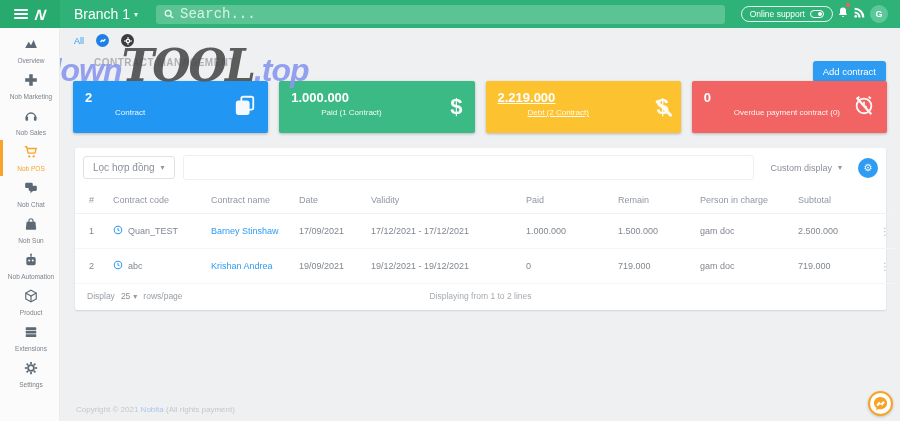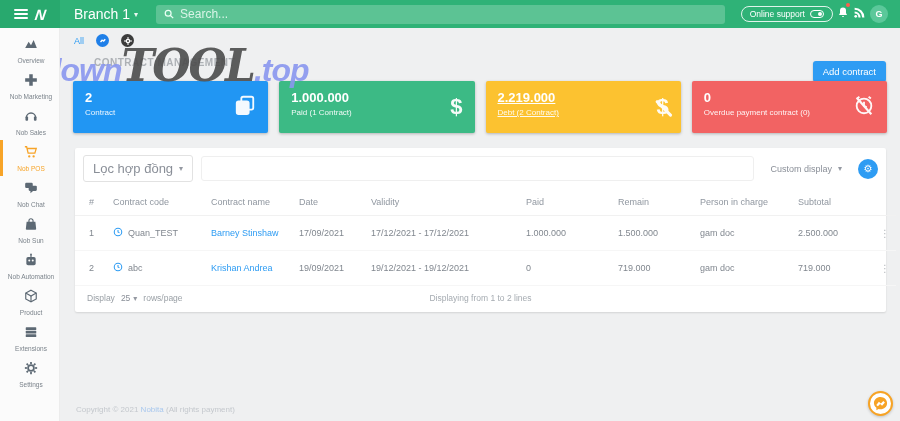--- a/index.html
+++ b/index.html
@@ -8,21 +8,21 @@
 
   
   .navbar { position:absolute; top:0; left:0; right:0; height:28px; background:#2fb277; display:flex; align-items:center; z-index:30; }
   .nav-left { width:60px; height:100%; background:#28a96e; display:flex; align-items:center; justify-content:space-evenly; flex:none; padding:0 8px; }
   .hamburger { width:14px; height:10px; display:flex; flex-direction:column; justify-content:space-between; cursor:pointer; }
   .hamburger span { display:block; height:2px; background:#fff; border-radius:1px; }
   .brand { color:#fff; font-size:15px; font-weight:bold; font-style:italic; transform:skewX(-8deg); }
   .branch { color:#fff; font-size:14px; margin-left:14px; display:flex; align-items:center; gap:4px; cursor:pointer; white-space:nowrap; }
   .caret::after { content:"▾"; font-size:8px; opacity:.9; }
   .search-box { flex:1; margin:0 16px 0 18px; height:19px; background:rgba(255,255,255,.22); border-radius:3px; display:flex; align-items:center; padding:0 8px; gap:6px; }
-  .search-box input { background:transparent; border:none; outline:none; color:#fff; font-size:12px; width:100%; font-family:Liberation Sans, sans-serif; }
+  .search-box input { background:transparent; border:none; outline:none; color:#fff; font-size:14px; width:100%; font-family:Liberation Mono, monospace; }
   .search-box input::placeholder { color:#d9f4e7; }
   .nav-right { display:flex; align-items:center; gap:4px; margin-right:12px; flex:none; }
   .support-pill { border:1px solid rgba(255,255,255,.85); border-radius:10px; color:#fff; font-size:8.5px; padding:2px 8px; display:flex; align-items:center; gap:5px; cursor:pointer; white-space:nowrap; }
   .toggle-shape { width:14px; height:8px; border:1px solid #fff; border-radius:4px; position:relative; }
   .toggle-shape::after { content:""; position:absolute; right:1px; top:1px; width:4px; height:4px; border-radius:50%; background:#fff; }
   .bell-wrap { position:relative; cursor:pointer; }
   .bell-dot { position:absolute; top:-2px; right:-1px; width:4px; height:4px; border-radius:50%; background:#ff5f4e; }
   .avatar { width:18px; height:18px; border-radius:50%; background:#5bc89a; color:#fff; font-size:9px; font-weight:bold; display:flex; align-items:center; justify-content:center; cursor:pointer; }
 
   
@@ -45,31 +45,31 @@
 
   
   .watermark { position:absolute; left:-18px; top:12px; z-index:15; pointer-events:none; white-space:nowrap; opacity:.9; font-style:italic; font-weight:bold; }
   .wm-down,.wm-top { font-size:32px; color:#8a97ef; letter-spacing:-1px; }
   .wm-tool { font-size:44px; color:#4c4c4c; font-family:"DejaVu Serif","Liberation Serif",serif; letter-spacing:-2px; }
 
   
   .cards { display:flex; gap:11px; margin:13px 13px 0; position:relative; z-index:5; }
   .card { flex:1; height:52px; border-radius:2px; color:#fff; padding:9px 12px; position:relative; box-shadow:0 1px 3px rgba(0,0,0,.25); }
   .card .value { font-size:13px; font-weight:bold; }
-  .card .label { font-size:8px; opacity:.92; margin-top:3px; white-space:nowrap; }
+  .card .label { font-size:8px; opacity:.92; margin-top:3px; white-space:nowrap;margin-left:30px; }
   .card .cicon { position:absolute; right:12px; top:50%; transform:translateY(-50%); opacity:.95; }
   .card-blue { background:#2196f3; } .card-green { background:#3cba85; }
   .card-yellow { background:#fcc230;text-decoration:underline; } .card-red { background:#f26363; }
   .dollar-glyph { font-size:22px; font-weight:bold; color:#fff; position:relative; font-family:"Liberation Sans",sans-serif; }
   .dollar-slash::after { content:""; position:absolute; left:-4px; top:50%; width:22px; height:2.5px; background:#fff; transform:rotate(45deg); border-radius:2px; }
 
   
   .panel { margin:15px 14px 0 15px; background:#fff; border-radius:2px; box-shadow:0 1px 2px rgba(0,0,0,.12); position:relative; z-index:5; }
   .filter-row { display:flex; align-items:center; padding:7px 8px; gap:8px; }
-  .filter-dd { border:1px solid #e2e2e2; border-radius:3px; padding:5px 9px; font-size:13px; color:#8a8f98; display:flex; align-items:center; gap:6px; cursor:pointer; white-space:nowrap; background:#fff; }
+  .filter-dd { border:1px solid #e2e2e2; border-radius:3px; padding:5px 9px; font-size:10px; color:#8a8f98; display:flex; align-items:center; gap:6px; cursor:pointer; white-space:nowrap; background:#fff; }
   .filter-input { flex:1; height:25px; border:1px solid #efefef; border-radius:3px; background:#fff; outline:none; font-family:inherit; font-size:9px; padding:0 8px; color:#6b7077; }
   .custom-display { font-size:9px; color:#8a8f98; display:flex; align-items:center; gap:6px; cursor:pointer; padding:5px 8px; white-space:nowrap; }
   .round-btn { width:20px; height:20px; border-radius:50%; background:#2e9cf3; border:none; color:#fff; display:flex; align-items:center; justify-content:center; cursor:pointer; flex:none; }
   .round-btn::before { content:"⚙"; font-size:10px; color:#fff; }
 
   table { width:100%; border-collapse:collapse; table-layout:fixed; }
   th { font-size:9px; font-weight:normal; color:#9097a0; text-align:left; padding:8px 8px; border-bottom:1px solid #f1f1f1; overflow:hidden; white-space:nowrap; }
   td { font-size:9px; color:#81878f; padding:11px 8px; border-bottom:1px solid #f6f6f6; overflow:hidden; white-space:nowrap; }
   th:first-child, td:first-child { padding-left:14px; }
   .cell-code { display:flex; align-items:center; gap:5px; }

